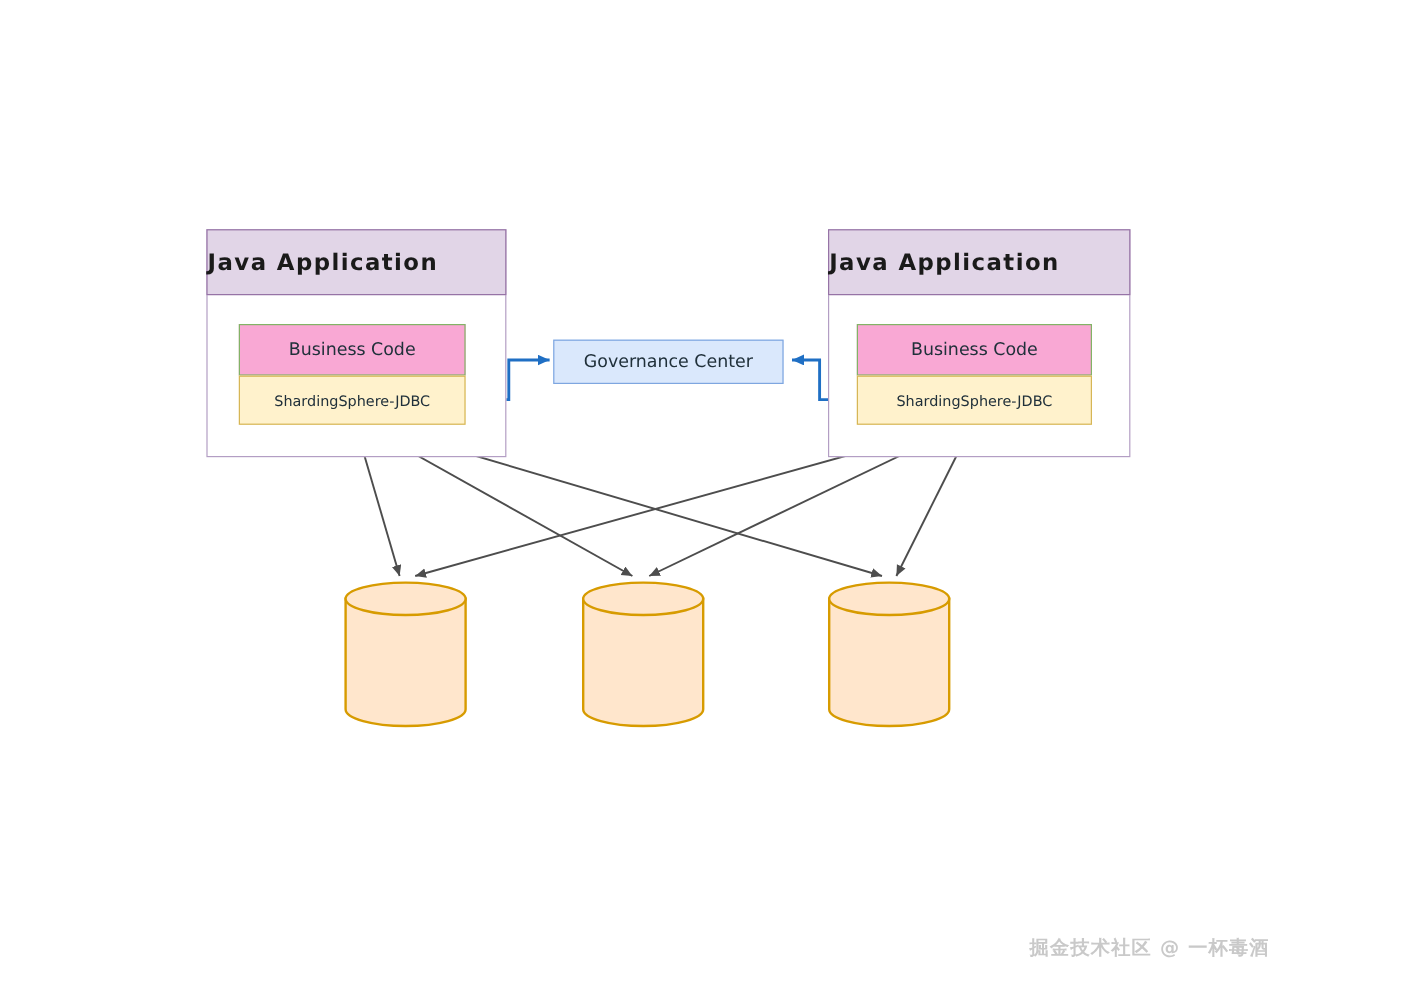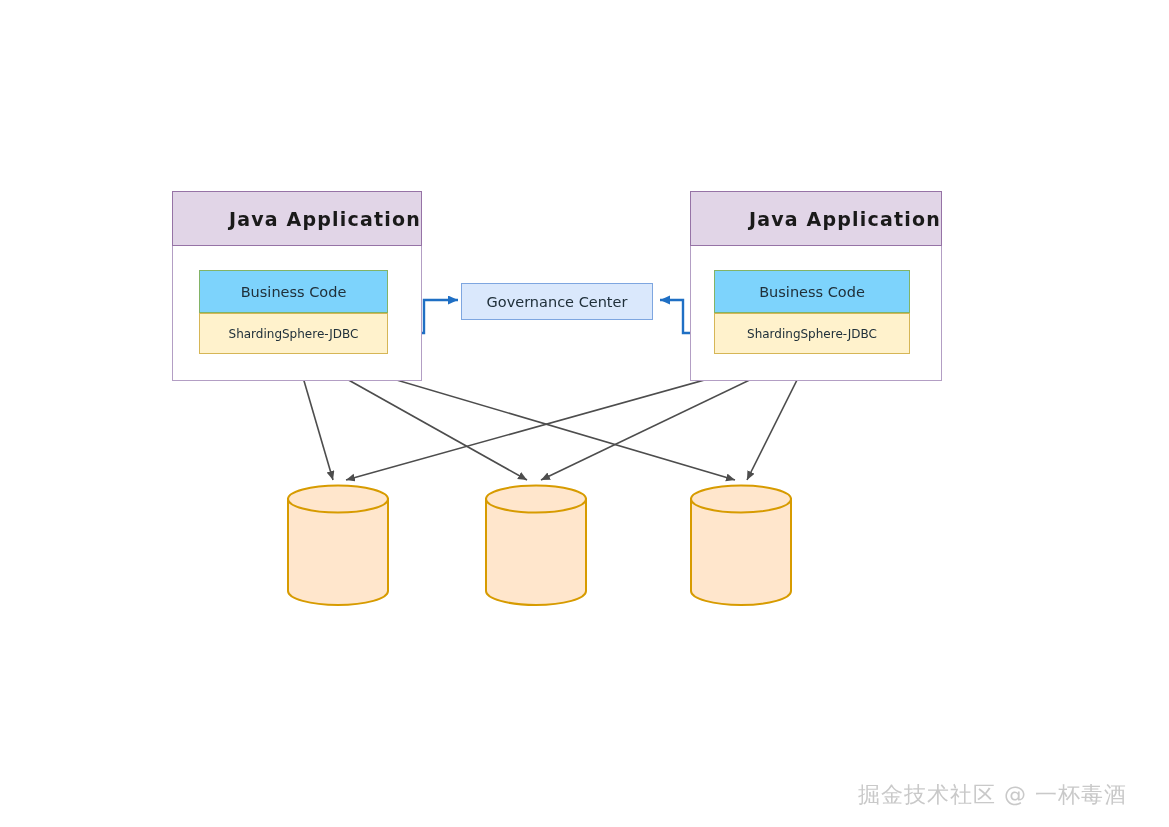--- a/index.html
+++ b/index.html
@@ -35,42 +35,42 @@
   }
   .app-header {
     position: absolute;
     left: -1px;
     top: -1px;
     box-sizing: border-box;
     background: #e1d5e7;
     border: 1.4px solid #9673a6;
     display: flex;
     align-items: center;
-    justify-content: flex-end;
+    justify-content: flex-start;
   }
   .app-header-label {
     font-family: "DejaVu Sans", sans-serif;
     font-weight: bold;
     font-size: 19px;
     color: #1a1a1a;
     letter-spacing: 1.2px;
   }
 
   
   .inner-block {
     position: absolute;
     box-sizing: border-box;
     display: flex;
     align-items: center;
     justify-content: center;
     font-size: 14.5px;
     color: #20303a;
   }
   .block-business {
-    background: #7dd3fc;
+    background: #f9a8d4;
     border: 1.3px solid #82b366;
   }
   .block-jdbc {
     background: #fff2cc;
     border: 1.3px solid #d6b656;
     font-size: 12px;
   }
 
   
   .governance {
@@ -88,24 +88,25 @@
   
   .db {
     position: absolute;
   }
   .db svg { display: block; overflow: visible; }
 
   
   .watermark {
     position: absolute;
     font-family: "DejaVu Sans", sans-serif;
-    font-size: 22px;
+    font-size: 16px;
     color: #c9c9c9;
     white-space: nowrap;
     letter-spacing: 1px;
+    font-weight: bold;
   }
 </style>
 </head>
 <body>
 
 <div id="canvas">
 
   <svg class="edge-layer" viewBox="0 0 1169 827">
     <defs>
       <marker id="arrow-gray" markerWidth="11" markerHeight="11" refX="9" refY="4" orient="auto" markerUnits="userSpaceOnUse">

